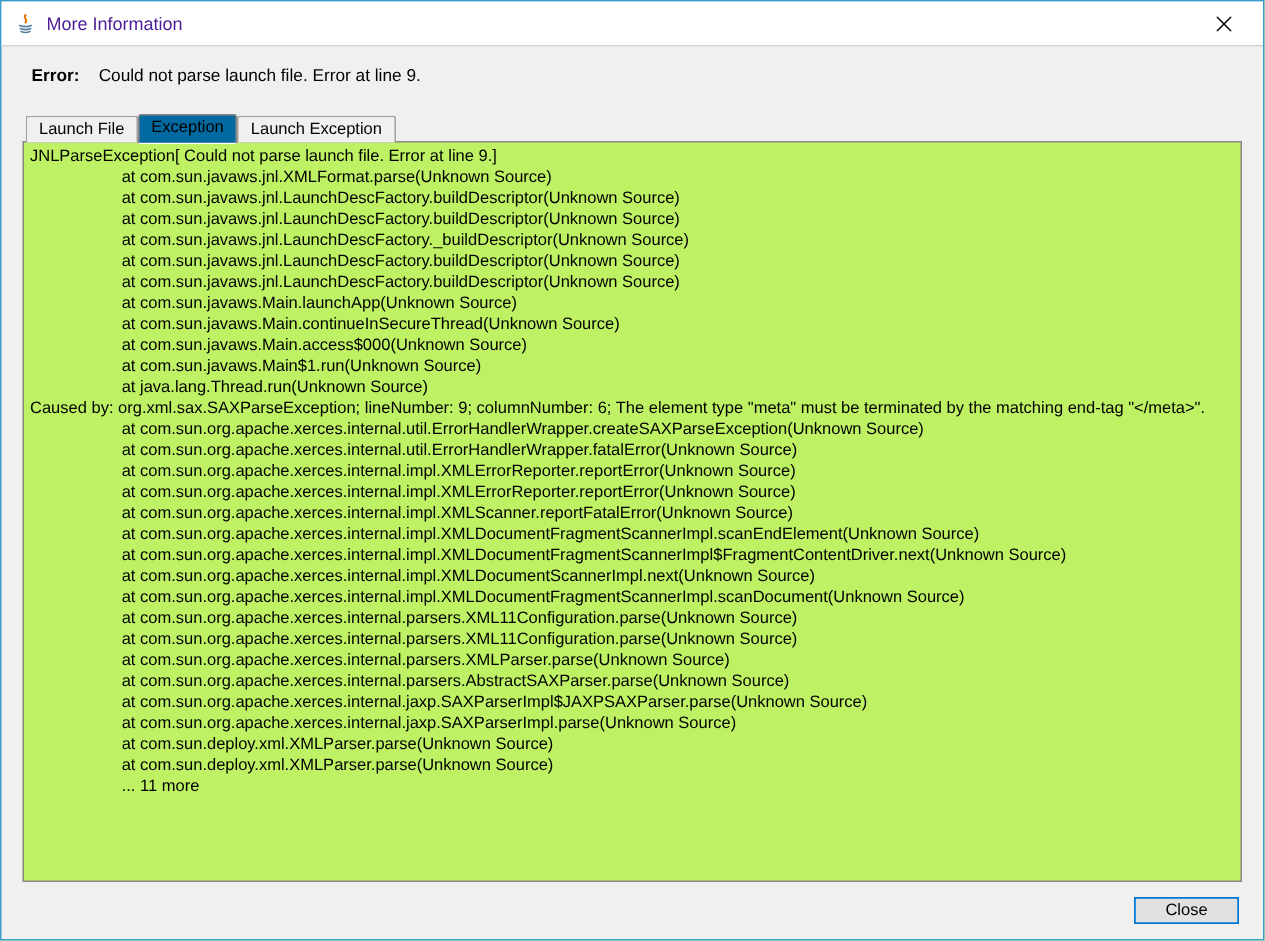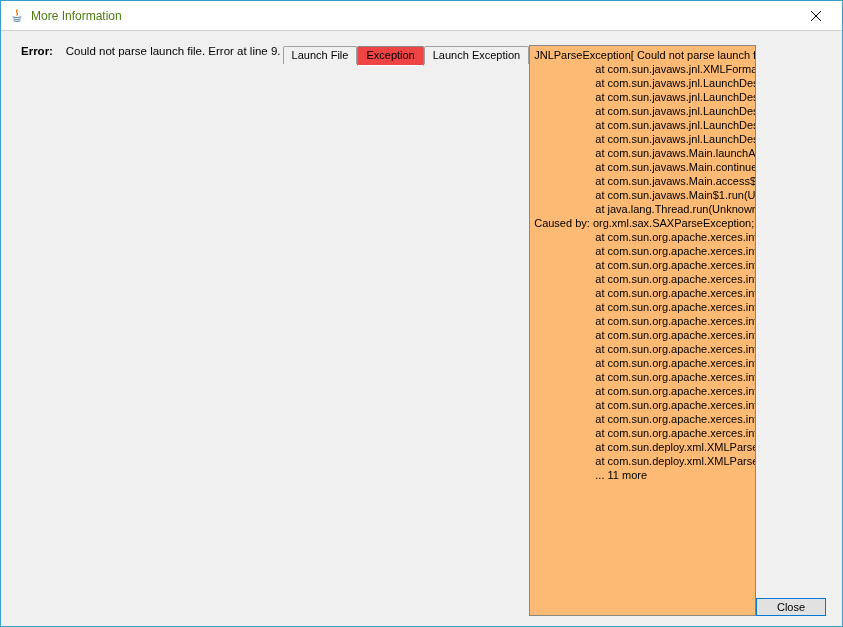--- a/index.html
+++ b/index.html
@@ -28,47 +28,47 @@
       width: 16px;
       height: 16px;
       margin: 0 6px 0 4px;
       display: flex;
       align-items: center;
       justify-content: center;
     }
     .titlebar-title {
       flex: 1;
       font-size: 12px;
-      color: #4d7c0f;
+      color: #4c1d95;
     }
     .titlebar-close {
       width: 45px;
       height: 29px;
       display: flex;
       align-items: center;
       justify-content: center;
       cursor: pointer;
     }
     .content-area {
       padding: 14px 14px 10px 14px;
       height: calc(100% - 30px);
       display: flex;
-      flex-direction: row;
+      flex-direction: column;
     }
     .error-line {
       font-size: 11.5px;
       margin-bottom: 18px;
       padding-left: 6px;
     }
     .error-label {
       font-weight: bold;
     }
     .tabs-row {
       display: flex;
-      align-items: flex-start;
+      align-items: center;
       padding-left: 2px;
       position: relative;
       z-index: 2;
     }
     .tab {
       border: 1px solid #a0a0a0;
       border-bottom: none;
       background: #f0f0f0;
       padding: 2px 8px 3px 8px;
       font-size: 11px;
@@ -77,31 +77,31 @@
       border-top-right-radius: 2px;
       cursor: pointer;
       position: relative;
       top: 1px;
     }
     .tab.inactive {
       background: #f0f0f0;
       border-color: #a0a0a0;
     }
     .tab.active {
-      background: #ef4444;
+      background: #0369a1;
       border-color: #888;
       top: 1px;
       z-index: 3;
       padding-bottom: 4px;
       border-bottom: 1px solid #fff;
       margin-bottom: -1px;
     }
     .tabpanel {
       border: 1px solid #888;
-      background: #fdba74;
+      background: #bef264;
       flex: 1;
       overflow: auto;
       position: relative;
       z-index: 1;
     }
     .stack-text {
       font-family: "Segoe UI", Tahoma, Arial, sans-serif;
       font-size: 11px;
       line-height: 14px;
       white-space: pre;

